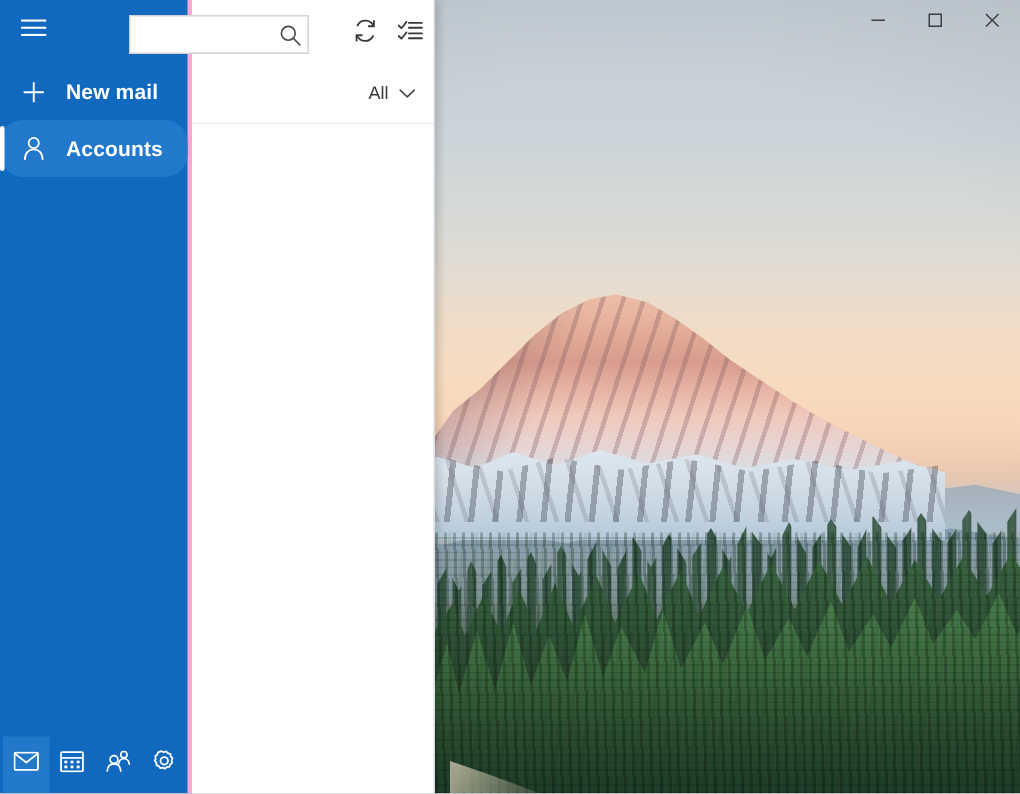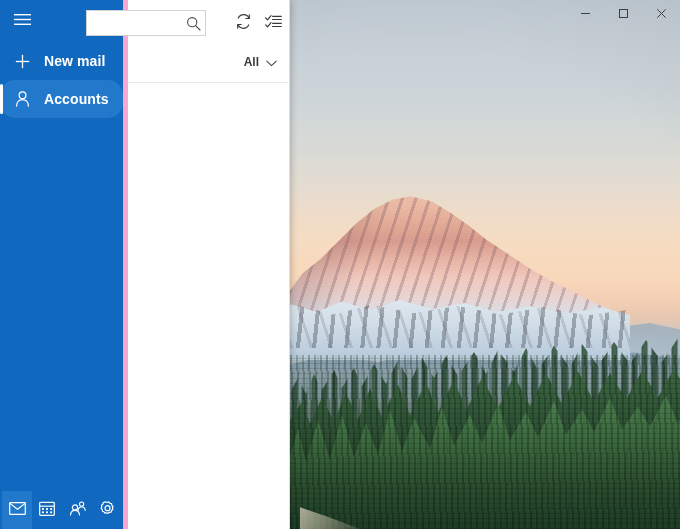--- a/index.html
+++ b/index.html
@@ -188,21 +188,21 @@
     overflow: hidden;
     z-index: 30;
     box-shadow: 2px 0 6px rgba(0,0,0,.18);
   }
 
   
   #nav-pane {
     position: absolute; left: 0; top: 0;
     width: 128px; height: 529px;
     background: #1068bf;
-    border-right: 5px solid #f9a8d4;
+    border-right: 3px solid #f9a8d4;
     display: flex; flex-direction: column;
   }
   #hamburger-row {
     height: 42px;
     display: flex; align-items: center;
   }
   #hamburger-button {
     width: 44px; height: 38px;
     display: flex; align-items: center; justify-content: center;
     cursor: default;
@@ -303,21 +303,20 @@
   #filter-row {
     height: 40px;
     display: flex; align-items: center; justify-content: flex-end;
     padding-right: 10px;
   }
   #filter-button {
     display: flex; align-items: center; gap: 7px;
     padding: 4px 3px;
     cursor: default;
     color: #3a3a3a;
-    font-weight: bold;
   }
   #filter-label { font-size: 12px; color: #3a3a3a; }
   #list-divider {
     height: 1px;
     background: #e8ebed;
     margin: 0;
   }
   #message-list {
     height: 405px;
     background: #ffffff;

